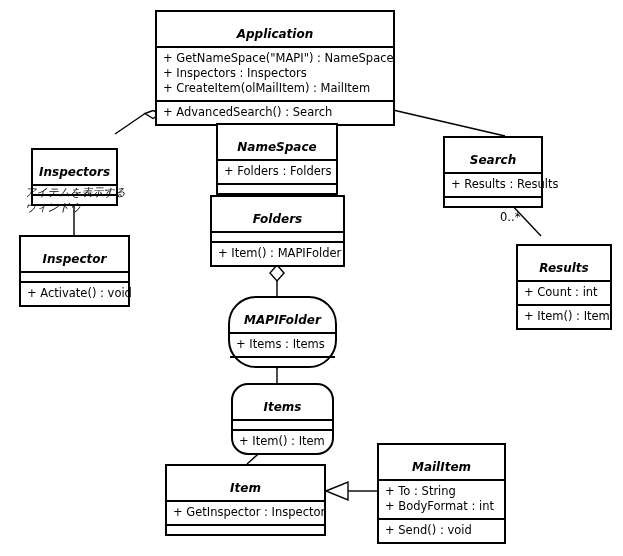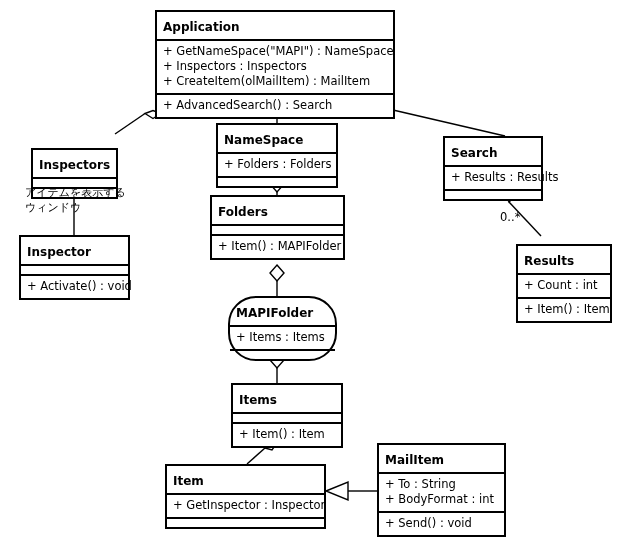--- a/index.html
+++ b/index.html
@@ -29,25 +29,27 @@
     pointer-events: none;
   }
   .uml-class {
     position: absolute;
     box-sizing: border-box;
     border: 2px solid #000000;
     background: #ffffff;
     z-index: 5;
   }
   .uml-name {
+    text-align: center;
     font-weight: bold;
     font-size: 12px;
     line-height: 14px;
-    padding: 8px 6px 5px 6px;
+    padding: 15px 6px 5px 6px;
     white-space: nowrap;
+    font-style: italic;
   }
   .uml-section {
     border-top: 2px solid #000000;
     padding: 3px 6px 4px 6px;
   }
   .uml-section.empty {
     height: 8px;
     padding: 0;
   }
   .uml-feature {
@@ -56,20 +58,21 @@
     white-space: nowrap;
     text-align: left;
   }
   .note-text {
     position: absolute;
     font-size: 11px;
     line-height: 15px;
     white-space: nowrap;
     z-index: 6;
     background: transparent;
+    font-style: italic;
   }
   .multiplicity {
     position: absolute;
     font-size: 11.5px;
     line-height: 13px;
     z-index: 6;
   }
 </style>
 </head>
 <body>
@@ -170,21 +173,21 @@
   </div>
 
   <div class="uml-class" style="left:228px; top:296px; width:109px;border-radius:28px;">
     <div class="uml-name">MAPIFolder</div>
     <div class="uml-section">
       <div class="uml-feature">+ Items : Items</div>
     </div>
     <div class="uml-section empty"></div>
   </div>
 
-  <div class="uml-class" style="left:231px; top:383px; width:112px;">
+  <div class="uml-class" style="left:231px; top:383px; width:103px;border-radius:17px;">
     <div class="uml-name">Items</div>
     <div class="uml-section empty"></div>
     <div class="uml-section">
       <div class="uml-feature">+ Item() : Item</div>
     </div>
   </div>
 
   <div class="uml-class" style="left:165px; top:464px; width:161px;">
     <div class="uml-name">Item</div>
     <div class="uml-section">

